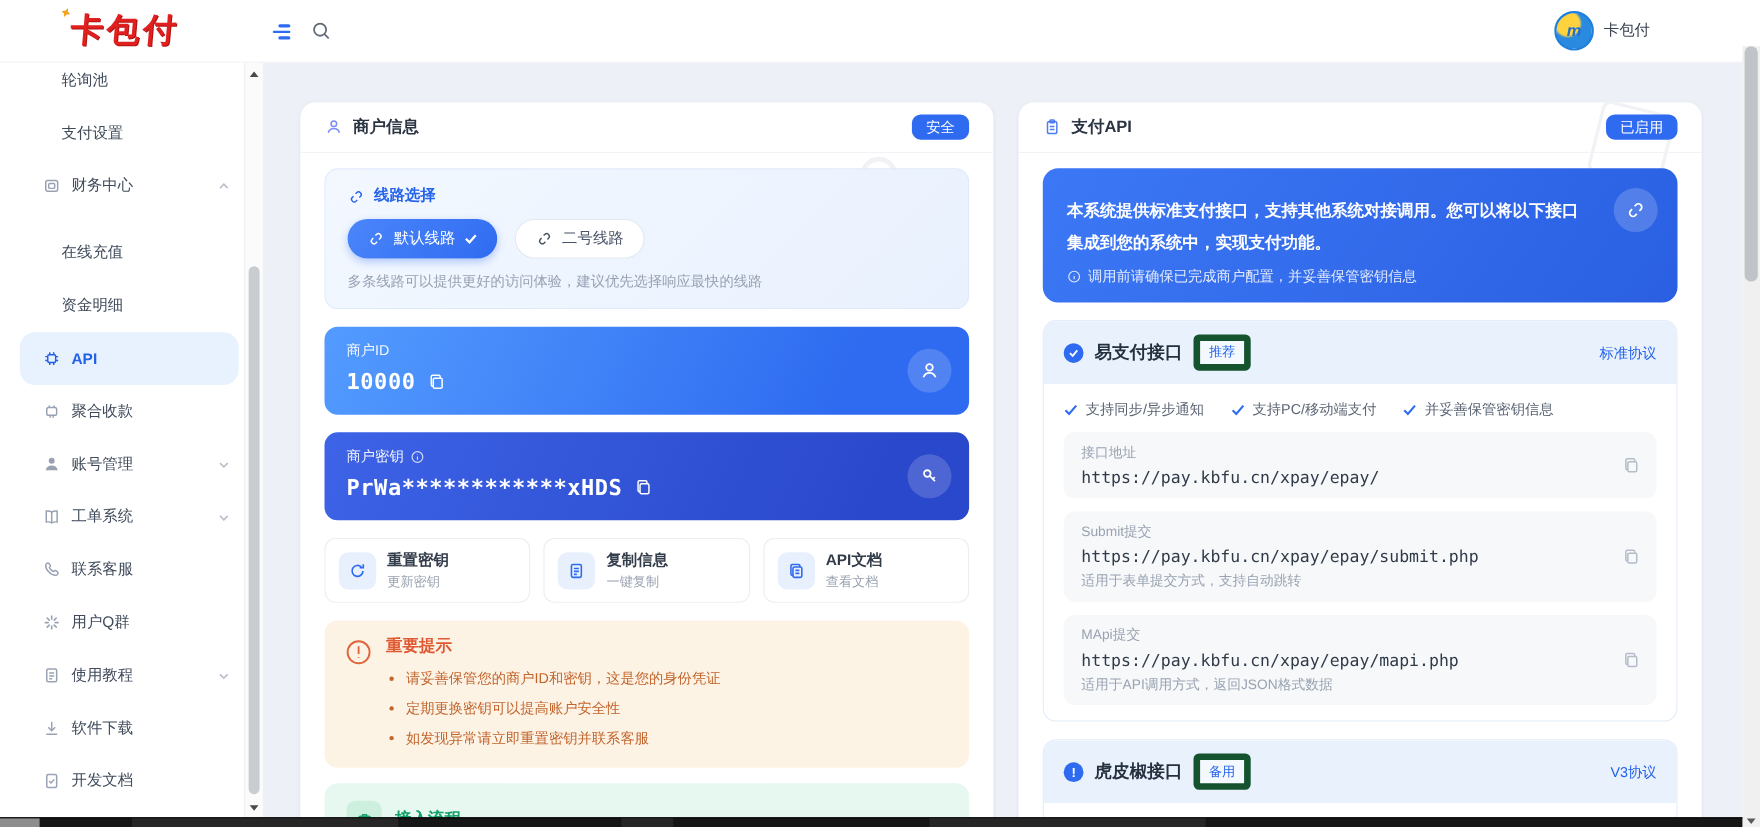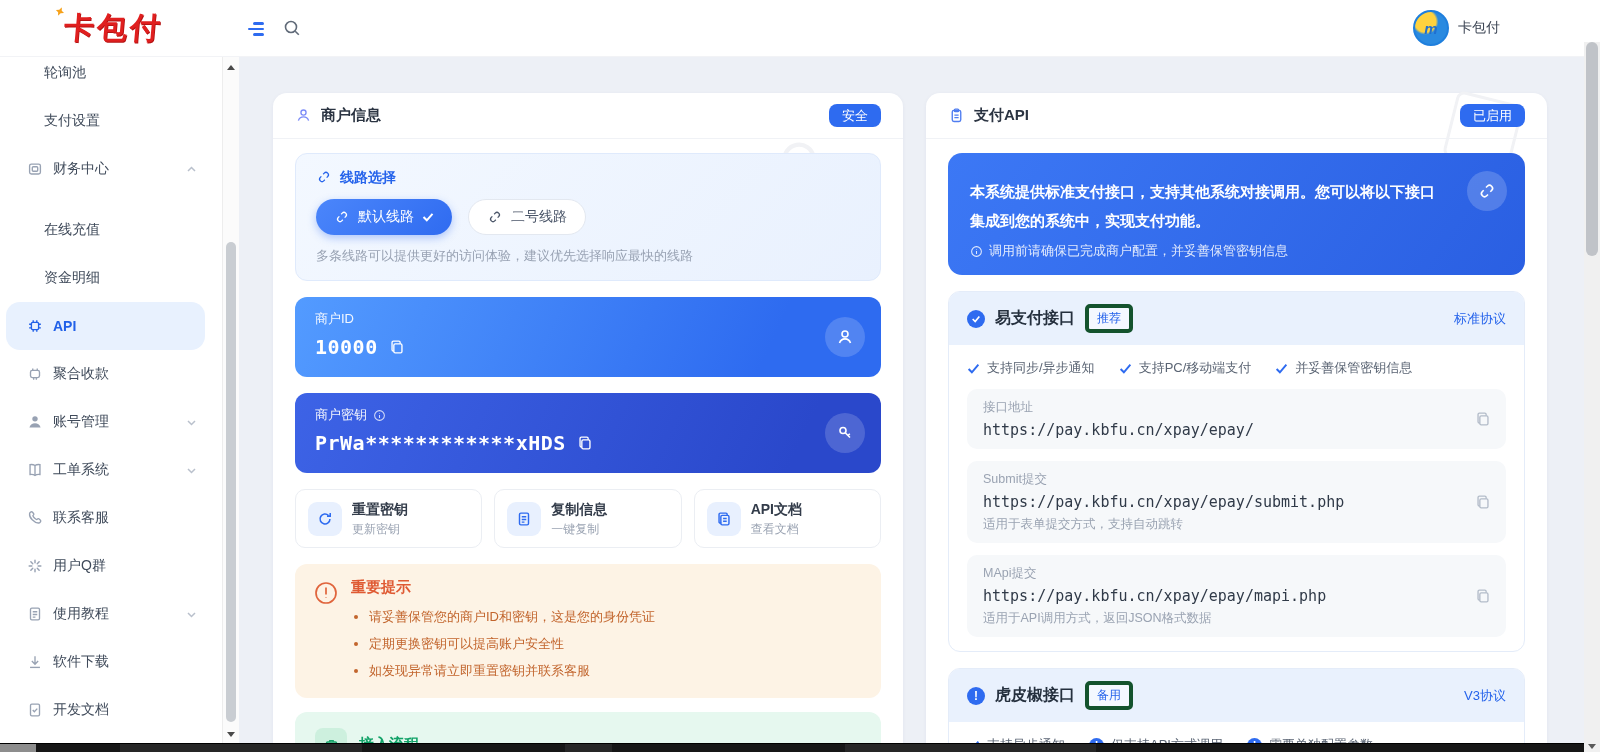--- a/index.html
+++ b/index.html
@@ -23,21 +23,21 @@
   .menu .b3{width:11px;margin-left:5px;}
   .iconbtn.search{left:281px;color:#606a78;}
   .user{position:absolute;right:100px;top:10px;display:flex;align-items:center;gap:9px;cursor:pointer;}
   .avatar{width:36px;height:36px;border-radius:50%;display:flex;align-items:center;justify-content:center;
           background:radial-gradient(circle at 32% 30%,#ffd23e 0 34%,#2a8ae0 42% 100%);
           border:2px solid #1f7fdd;box-sizing:border-box;}
   .av-m{font-size:15px;font-weight:bold;font-style:italic;color:#1f6fd0;line-height:1;}
   .uname{font-size:14px;color:#3a4352;}
 
   
-  .sidebar{position:absolute;top:56px;left:0;width:213px;bottom:8px;background:#fff;z-index:20;overflow:hidden;text-align:center;}
+  .sidebar{position:absolute;top:56px;left:12px;width:213px;bottom:8px;background:#fff;z-index:20;overflow:hidden;text-align:center;}
   .nav{margin-top:-7px;}
   .nav-item{position:relative;display:flex;align-items:center;height:48px;font-size:14px;color:#3f4a5a;cursor:pointer;}
   .nav-item .nav-label{white-space:nowrap;}
   .nav-item.sub{padding-left:44px;}
   .nav-item.group{padding-left:26px;}
   .nav-item .ico{width:18px;height:18px;margin-right:9px;color:#98a2b3;flex:0 0 18px;}
   .nav-item .ico svg{display:block;width:18px;height:18px;}
   .nav-item .chev{position:absolute;right:16px;color:#b9c0cc;width:11px;height:11px;}
   .nav-item .chev svg{display:block;width:11px;height:11px;}
   .nav-item.gap-after{margin-bottom:13px;}
@@ -70,21 +70,21 @@
   .head-ico.clip{color:#4f7df0;}
   .card-title{margin:0;font-size:15px;font-weight:bold;color:#2b3442;}
   .badge-pill{margin-left:auto;background:#2e6bf0;color:#fff;font-size:13px;padding:4px 13px;border-radius:8px;line-height:1.2;}
   .ghost{position:absolute;z-index:1;color:#f1f2f5;pointer-events:none;}
   .ghost-person{top:38px;right:58px;transform:rotate(-10deg);}
   .ghost-clip{top:4px;right:30px;width:62px;height:62px;border:3px solid #f1f2f5;border-radius:8px;transform:rotate(14deg);}
   .card-body{position:relative;padding:14px 22px;z-index:2;}
 
   
   .line-box{background:linear-gradient(135deg,#f3f8ff,#e9f1fe);border:1px solid #dfeafc;border-radius:12px;padding:15px 20px;}
-  .line-title{display:flex;align-items:flex-start;gap:8px;color:#2563eb;font-size:14px;font-weight:bold;}
+  .line-title{display:flex;align-items:flex-end;gap:8px;color:#2563eb;font-size:14px;font-weight:bold;}
   .line-title .tico,.pill .tico{width:16px;height:16px;}
   .tico svg{display:block;width:16px;height:16px;}
   .pills{display:flex;gap:16px;margin-top:12px;}
   .pill{display:inline-flex;align-items:center;gap:8px;height:36px;border-radius:18px;padding:0 18px;
         font-size:14px;border:none;cursor:pointer;font-family:inherit;}
   .pill.selected{background:linear-gradient(135deg,#4b86fb,#2f6bf0);color:#fff;
                  box-shadow:0 3px 8px rgba(47,107,240,.35);}
   .pill.plain{background:#fff;border:1px solid #e3e8f0;color:#4a5568;}
   .pill .chk{width:12px;height:12px;}
   .pill .chk svg{display:block;width:12px;height:12px;}
@@ -142,21 +142,21 @@
   .intro-circle svg{width:20px;height:20px;}
 
   
   .api-section{margin-top:16px;border:1px solid #e4ecf9;border-radius:12px;overflow:hidden;background:#fff;}
   .api-head{display:flex;align-items:center;gap:10px;background:#e9f1fd;padding:12px 18px;}
   .status-dot{width:18px;height:18px;border-radius:50%;background:#2e6bf0;color:#fff;flex:0 0 18px;
               display:flex;align-items:center;justify-content:center;}
   .status-dot svg{width:10px;height:10px;}
   .status-dot .bang{font-size:12px;font-weight:bold;line-height:1;}
   .api-title{font-size:16px;font-weight:bold;color:#25303e;}
-  .tag{border:4px solid #14532d;color:#2563eb;background:#f4f8ff;font-size:12px;padding:2px 8px;border-radius:5px;}
+  .tag{border:6px solid #14532d;color:#2563eb;background:#f4f8ff;font-size:12px;padding:2px 8px;border-radius:5px;}
   .proto{margin-left:auto;color:#2563eb;font-size:13px;cursor:pointer;}
   .api-body{padding:14px 18px;}
   .features{display:flex;gap:24px;align-items:center;}
   .feature{display:flex;align-items:center;gap:7px;font-size:13px;color:#5b6574;}
   .f-check{color:#2e6bf0;width:13px;height:13px;}
   .f-check svg{display:block;width:13px;height:13px;}
   .f-warn{width:15px;height:15px;border-radius:50%;background:#2e6bf0;color:#fff;font-size:11px;font-weight:bold;
           display:flex;align-items:center;justify-content:center;line-height:1;}
   .endpoint{position:relative;margin-top:12px;background:#f6f8fa;border-radius:10px;padding:10px 46px 10px 16px;}
   .ep-label{font-size:12.5px;color:#9aa3b2;}

